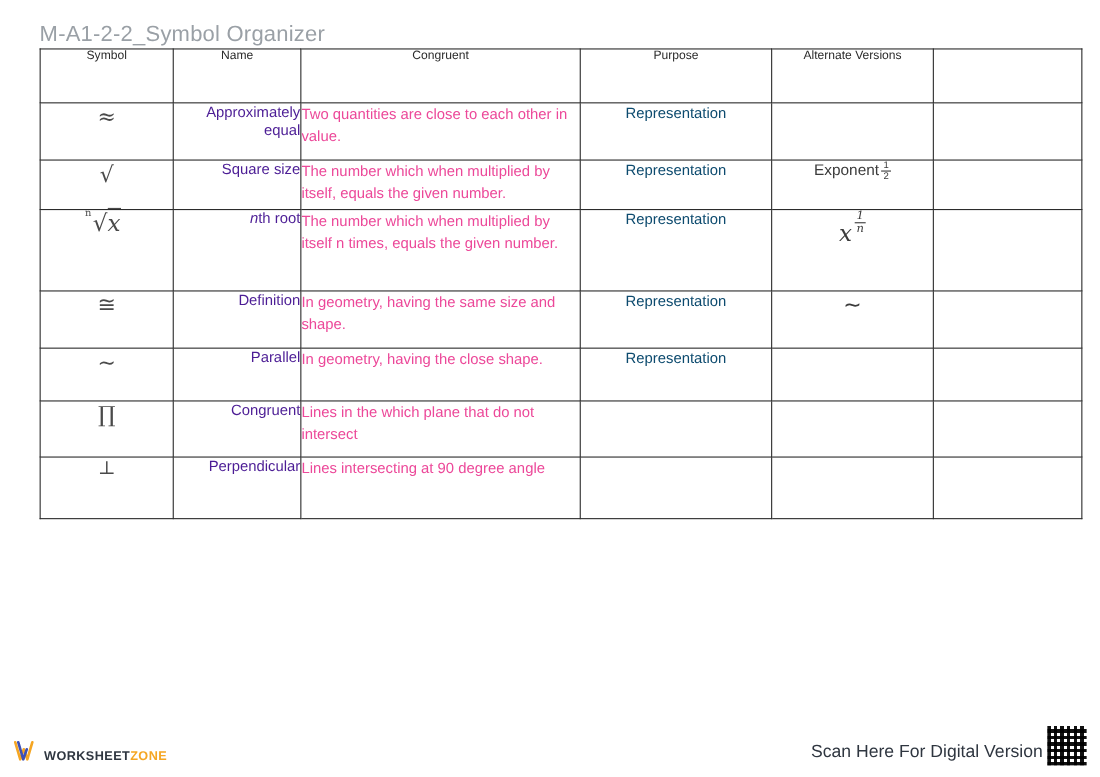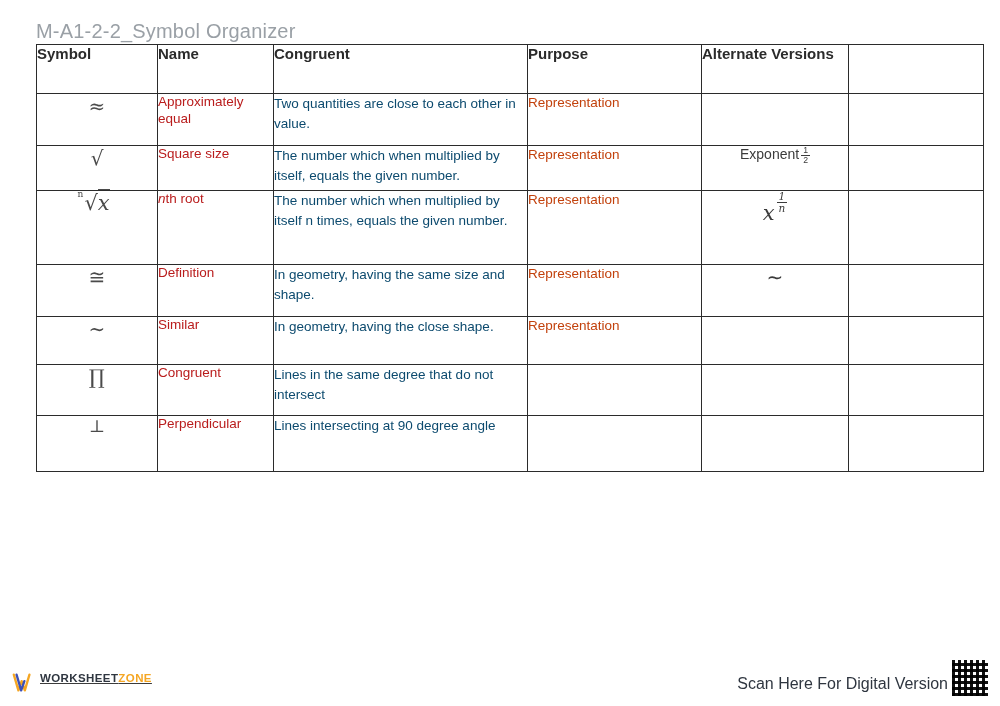--- a/index.html
+++ b/index.html
@@ -45,59 +45,59 @@
   }
 
   .col-symbol { width: 121px; }
   .col-name { width: 116px; }
   .col-def { width: 254px; }
   .col-purpose { width: 174px; }
   .col-alt { width: 147px; }
   .col-blank { width: 135px; }
 
   thead th {
-    text-align: left;
-    vertical-align: middle;
-    font-size: 15px;
-    font-weight: bold;
+    text-align: center;
+    vertical-align: middle;
+    font-size: 11px;
+    font-weight: normal;
     color: #2b2b2b;
     height: 48px;
     line-height: 1.25;
     padding: 4px 6px;
   }
 
   td.cell-symbol {
     text-align: center;
     vertical-align: middle;
     font-size: 20px;
     color: #4a4a4a;
     font-family: "DejaVu Serif", serif;
     padding: 6px 4px;
   }
   td.cell-name {
-    text-align: left;
+    text-align: right;
     vertical-align: middle;
     font-size: 13.5px;
-    color: #b91c1c;
+    color: #4c1d95;
     padding: 6px 6px;
     line-height: 1.25;
   }
   td.cell-def {
     font-size: 13.5px;
-    color: #0c4a6e;
+    color: #ec4899;
     padding: 8px 6px 6px 6px;
     line-height: 1.45;
     text-align: left;
   }
   td.cell-purpose {
     font-size: 13.5px;
-    color: #c2410c;
+    color: #0c4a6e;
     padding: 8px 6px 6px 8px;
     line-height: 1.4;
-    text-align: left;
+    text-align: center;
   }
   td.cell-alt {
     text-align: center;
     vertical-align: middle;
     font-size: 14px;
     color: #3b3b3b;
     padding: 6px 4px;
   }
   td.cell-blank { }
 
@@ -144,23 +144,22 @@
 
   .nth-name .nth-it { font-style: italic; }
   .nth-name .u { }
 
   
   .footer-logo {
     position: absolute;
     left: 12px;
     bottom: 12px;
     display: flex;
-    align-items: flex-start;
+    align-items: flex-end;
     gap: 6px;
-    text-decoration: underline;
   }
   .logo-mark {
     width: 22px; height: 22px;
     display: block;
   }
   .logo-text {
     font-size: 11.5px;
     font-weight: bold;
     letter-spacing: 0.4px;
     color: #2f3640;
@@ -254,31 +253,31 @@
         <td class="cell-symbol">≅</td>
         <td class="cell-name">Definition</td>
         <td class="cell-def">In geometry, having the same size and shape.</td>
         <td class="cell-purpose">Representation</td>
         <td class="cell-alt" style="font-size:20px;">∼</td>
         <td class="cell-blank"></td>
       </tr>
 
       <tr class="row-h5">
         <td class="cell-symbol">∼</td>
-        <td class="cell-name">Similar</td>
+        <td class="cell-name">Parallel</td>
         <td class="cell-def">In geometry, having the close shape.</td>
         <td class="cell-purpose">Representation</td>
         <td class="cell-alt"></td>
         <td class="cell-blank"></td>
       </tr>
 
       <tr class="row-h6">
         <td class="cell-symbol">∏</td>
         <td class="cell-name">Congruent</td>
-        <td class="cell-def">Lines in the same degree that do not intersect</td>
+        <td class="cell-def">Lines in the which plane that do not intersect</td>
         <td class="cell-purpose"></td>
         <td class="cell-alt"></td>
         <td class="cell-blank"></td>
       </tr>
 
       <tr class="row-h7">
         <td class="cell-symbol" style="font-size:17px;">⊥</td>
         <td class="cell-name">Perpendicular</td>
         <td class="cell-def">Lines intersecting at 90 degree angle</td>
         <td class="cell-purpose"></td>

